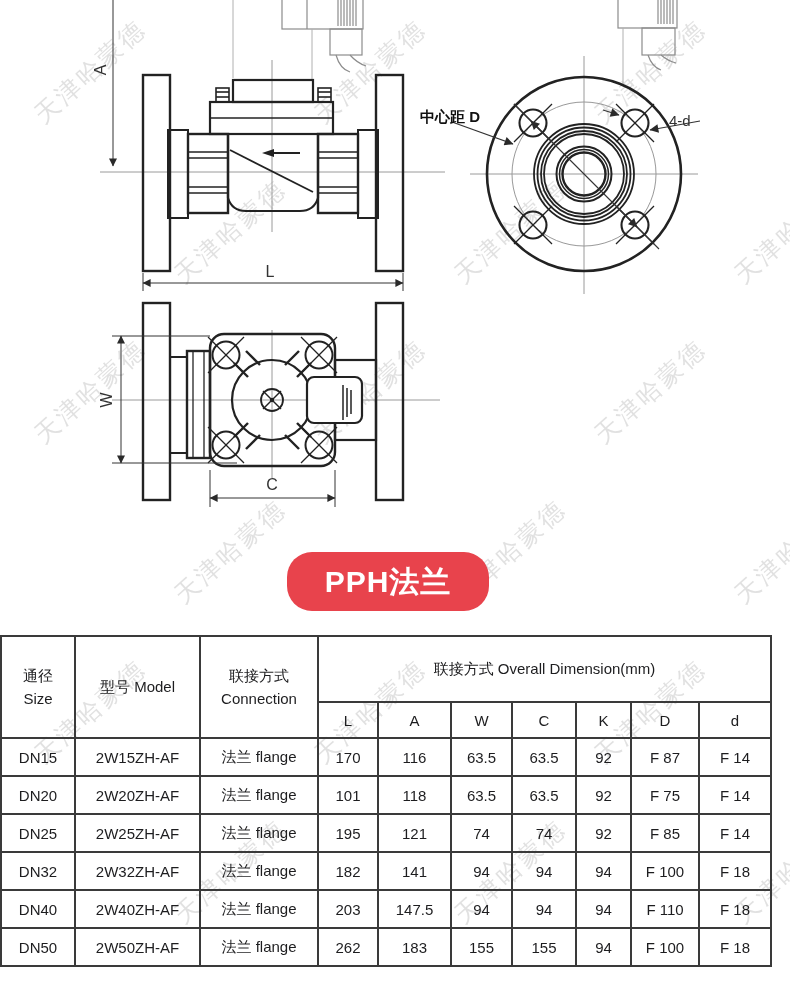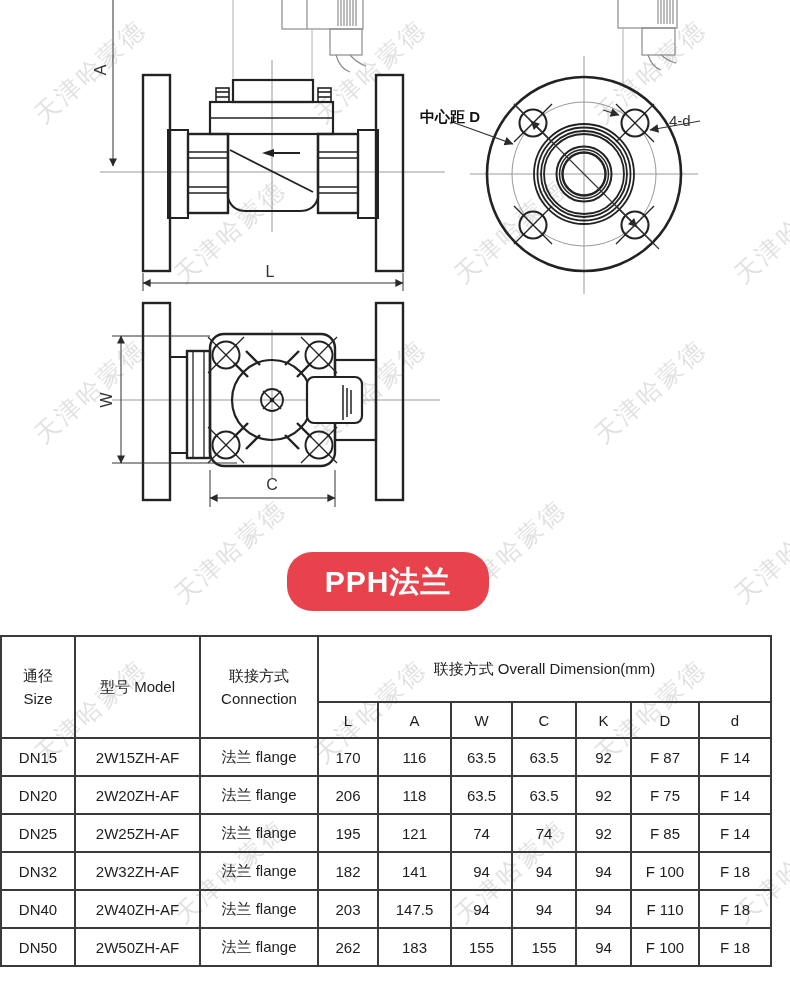--- a/index.html
+++ b/index.html
@@ -324,21 +324,21 @@
           <td>63.5</td>
           <td>63.5</td>
           <td>92</td>
           <td>F 87</td>
           <td>F 14</td>
         </tr>
         <tr>
           <td>DN20</td>
           <td>2W20ZH-AF</td>
           <td>法兰 flange</td>
-          <td>206</td>
+          <td>101</td>
           <td>118</td>
           <td>63.5</td>
           <td>63.5</td>
           <td>92</td>
           <td>F 75</td>
           <td>F 14</td>
         </tr>
         <tr>
           <td>DN25</td>
           <td>2W25ZH-AF</td>

